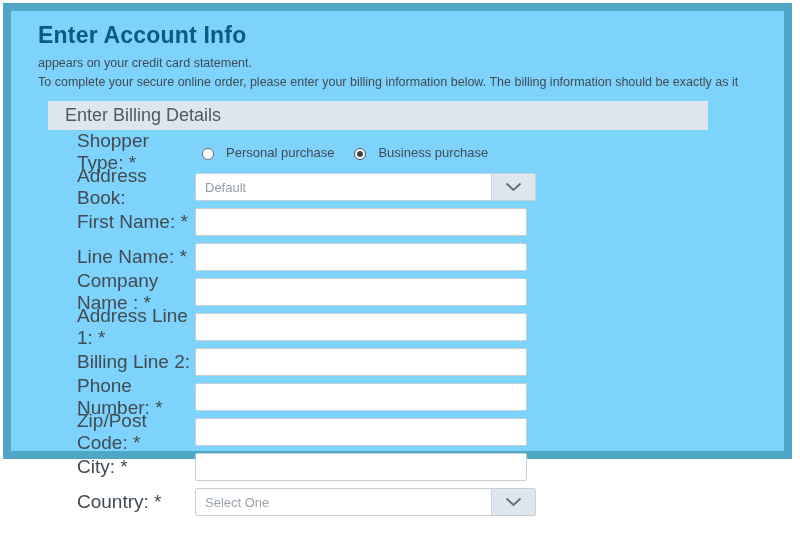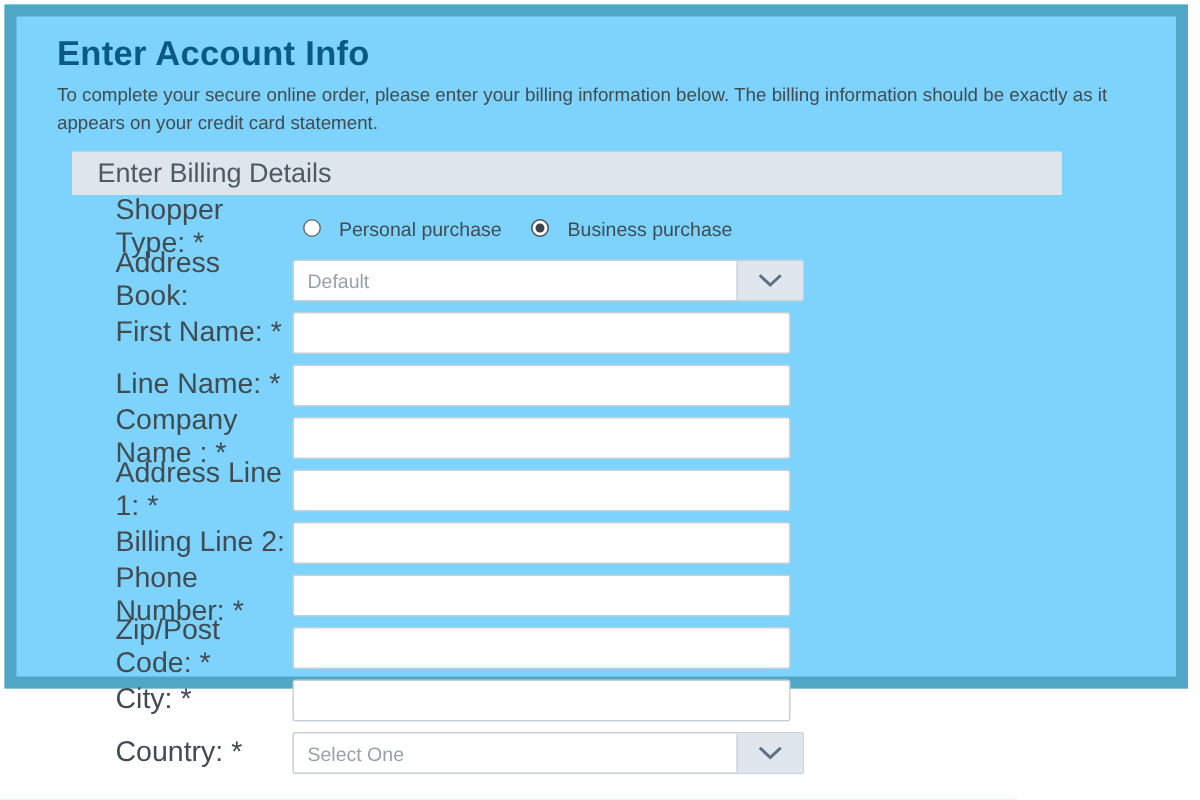--- a/index.html
+++ b/index.html
@@ -30,40 +30,40 @@
   .txt{width:332px;height:28px;border:1px solid var(--input-border);
     border-radius:2px;background:#ffffff;padding:0 8px;font-size:13px;
     color:var(--text);font-family:"Liberation Sans", sans-serif;outline:none;}
   .sel{width:341px;height:28px;border:1px solid var(--input-border);
     border-radius:2px;background:#ffffff;display:flex;cursor:pointer;}
   .sel-text{flex:1;display:flex;align-items:center;padding-left:9px;
     font-size:13px;color:var(--placeholder);}
   .sel-btn{width:44px;background:var(--select-btn-bg);
     border-left:1px solid #ccd4dc;display:flex;align-items:center;
     justify-content:center;}
-  .radios{display:flex;align-items:center;}
+  .radios{display:flex;align-items:flex-end;}
   .radio{width:12px;height:12px;border:1px solid #69737a;border-radius:50%;
     background:#ffffff;position:relative;flex:0 0 12px;cursor:pointer;}
   .radio.checked{border-color:#474f55;}
   .radio.checked::after{content:"";position:absolute;left:2px;top:2px;
     width:6px;height:6px;border-radius:50%;background:#3d4449;}
   .radio-lbl{font-size:13px;color:var(--text);margin-left:12px;cursor:pointer;}
   .radio-1{margin-left:7px;}
   .radio-2{margin-left:7px;}
 </style>
 </head>
 <body>
 
 <div class="frame">
 
   <h1 class="page-title">Enter Account Info</h1>
 
   <div class="desc">
+    <div>appears on your credit card statement.</div>
     <div>To complete your secure online order, please enter your billing information below. The billing information should be exactly as it</div>
-    <div>appears on your credit card statement.</div>
   </div>
 
   <div class="section-bar">
     <span>Enter Billing Details</span>
   </div>
 
   <div class="form">
 
     <div class="row">
       <label class="lbl">Shopper Type: *</label>

